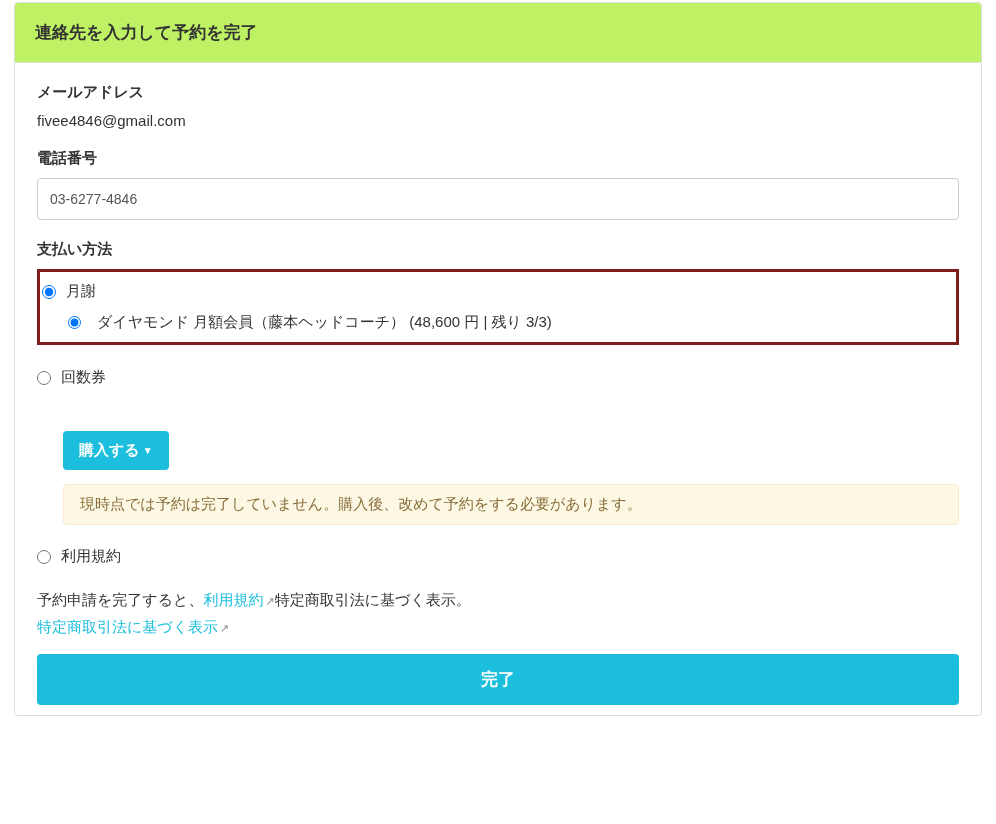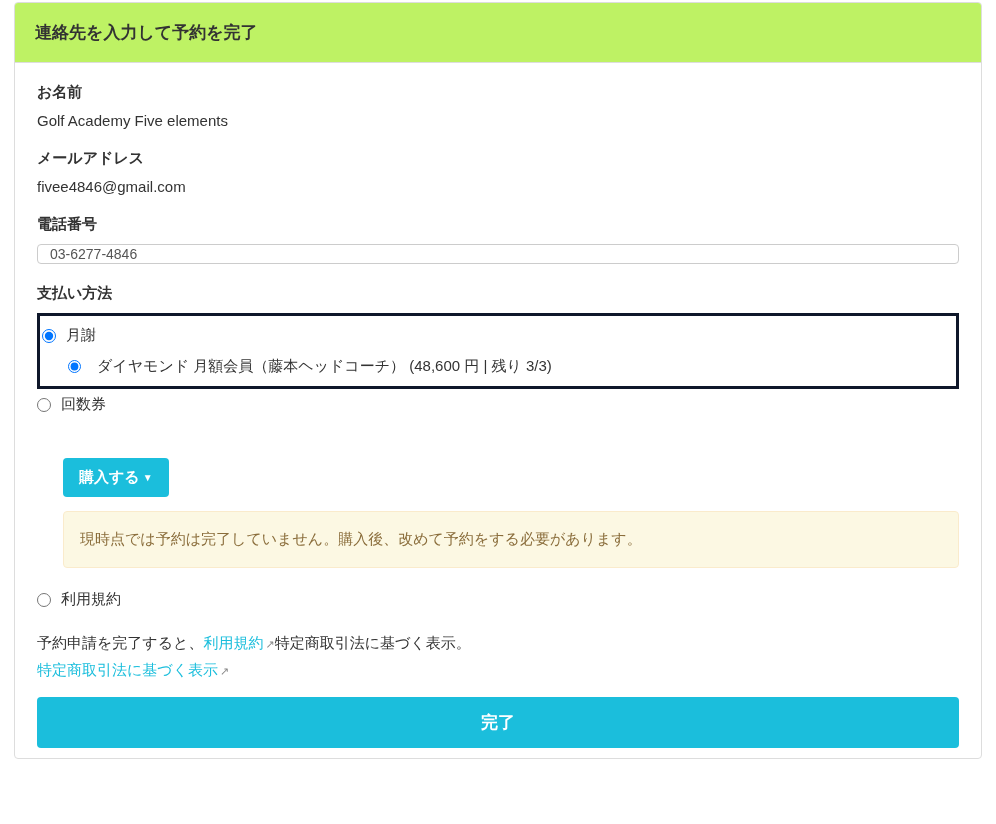--- a/index.html
+++ b/index.html
@@ -38,21 +38,21 @@
       display: block;
       margin-bottom: 10px;
     }
     .form-value {
       font-size: 15px;
       color: #333;
       margin-top: 2px;
     }
     .form-control {
       width: 100%;
-      padding: 1px 12px;
+      padding: 12px 12px;
       font-size: 14px;
       color: #555;
       background: #fff;
       border: 1px solid #ccc;
       border-radius: 4px;
     }
     .radio-group {
       margin-top: 4px;
     }
     .radio-item {
@@ -61,23 +61,23 @@
       gap: 10px;
       margin-bottom: 12px;
       font-size: 15px;
     }
     .radio-item input[type="radio"] {
       width: 14px;
       height: 14px;
       margin: 0;
     }
     .highlight-box {
-      border: 3px solid #0f172a;
+      border: 3px solid #7f1d1d;
       padding: 10px 2px 8px 2px;
-      margin-bottom: 6px;
+      margin-bottom: 23px;
     }
     .highlight-box .radio-item { margin-bottom: 12px; }
     .highlight-box .radio-sub {
       margin-left: 26px;
       display: flex;
       align-items: center;
       gap: 16px;
       font-size: 15px;
       margin-bottom: 2px;
     }
@@ -101,21 +101,21 @@
     }
     .btn-purchase .caret {
       font-size: 10px;
       margin-left: 1px;
     }
     .alert-warning {
       background: #fcf8e3;
       border: 1px solid #faebcc;
       color: #8a6d3b;
       border-radius: 4px;
-      padding: 18px 16px;
+      padding: 10px 16px;
       margin-top: 14px;
       font-size: 15px;
     }
     .terms-text {
       font-size: 15px;
       color: #333;
       margin-top: 18px;
       line-height: 1.8;
     }
     .terms-text a {
@@ -143,24 +143,20 @@
   </style>
 </head>
 <body>
 
 <div class="panel">
   <div class="panel-heading">
     <h3>連絡先を入力して予約を完了</h3>
   </div>
   <div class="panel-body">
 
-    <div class="form-group">
-      <label class="form-label">お名前</label>
-      <div class="form-value">Golf Academy Five elements</div>
-    </div>
 
     <div class="form-group">
       <label class="form-label">メールアドレス</label>
       <div class="form-value">fivee4846@gmail.com</div>
     </div>
 
     <div class="form-group">
       <label class="form-label">電話番号</label>
       <input type="text" class="form-control" value="03-6277-4846" style="">
     </div>

